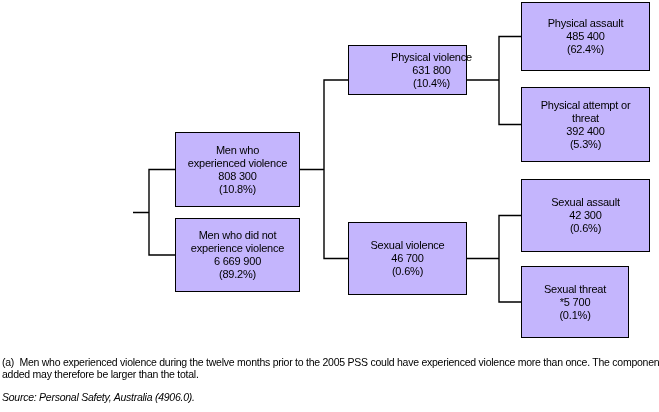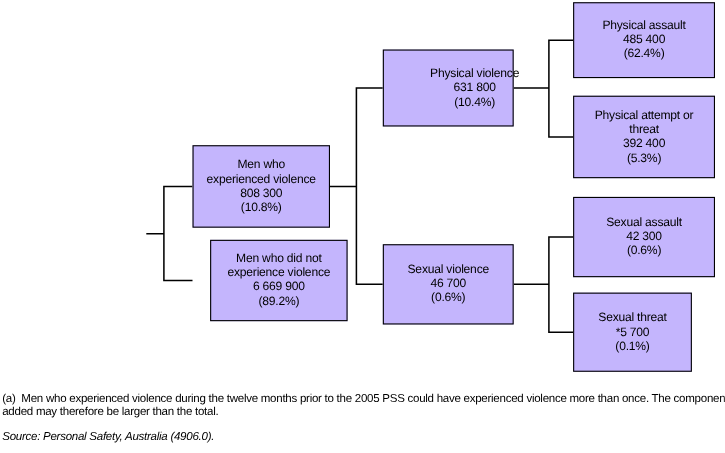--- a/index.html
+++ b/index.html
@@ -36,22 +36,22 @@
     font-size: 11px;
     line-height: 13px;
     letter-spacing: -0.2px;
   }
   .node .ln {
     white-space: nowrap;
   }
   
   #node-all-men          { left: 10px;  top: 177px; width: 123px; height: 71px; }
   #node-experienced      { left: 175px; top: 132px; width: 125px; height: 75px; }
-  #node-not-experienced  { left: 191px; top: 218px; width: 125px; height: 74px; }
-  #node-physical-violence{ left: 348px; top: 45px;  width: 119px; height: 70px; padding-left: 48px; }
+  #node-not-experienced  { left: 175px; top: 218px; width: 125px; height: 74px; }
+  #node-physical-violence{ left: 348px; top: 45px;  width: 119px; height: 50px; padding-left: 48px; }
   #node-sexual-violence  { left: 348px; top: 222px; width: 119px; height: 73px; }
   #node-physical-assault { left: 521px; top: 2px;   width: 129px; height: 69px; }
   #node-physical-attempt { left: 521px; top: 87px;  width: 129px; height: 75px; }
   #node-sexual-assault   { left: 521px; top: 179px; width: 129px; height: 73px; }
   #node-sexual-threat    { left: 521px; top: 266px; width: 108px; height: 72px; }
   .footnote {
     position: absolute;
     left: 2px;
     font-size: 10.5px;
     letter-spacing: -0.25px;

